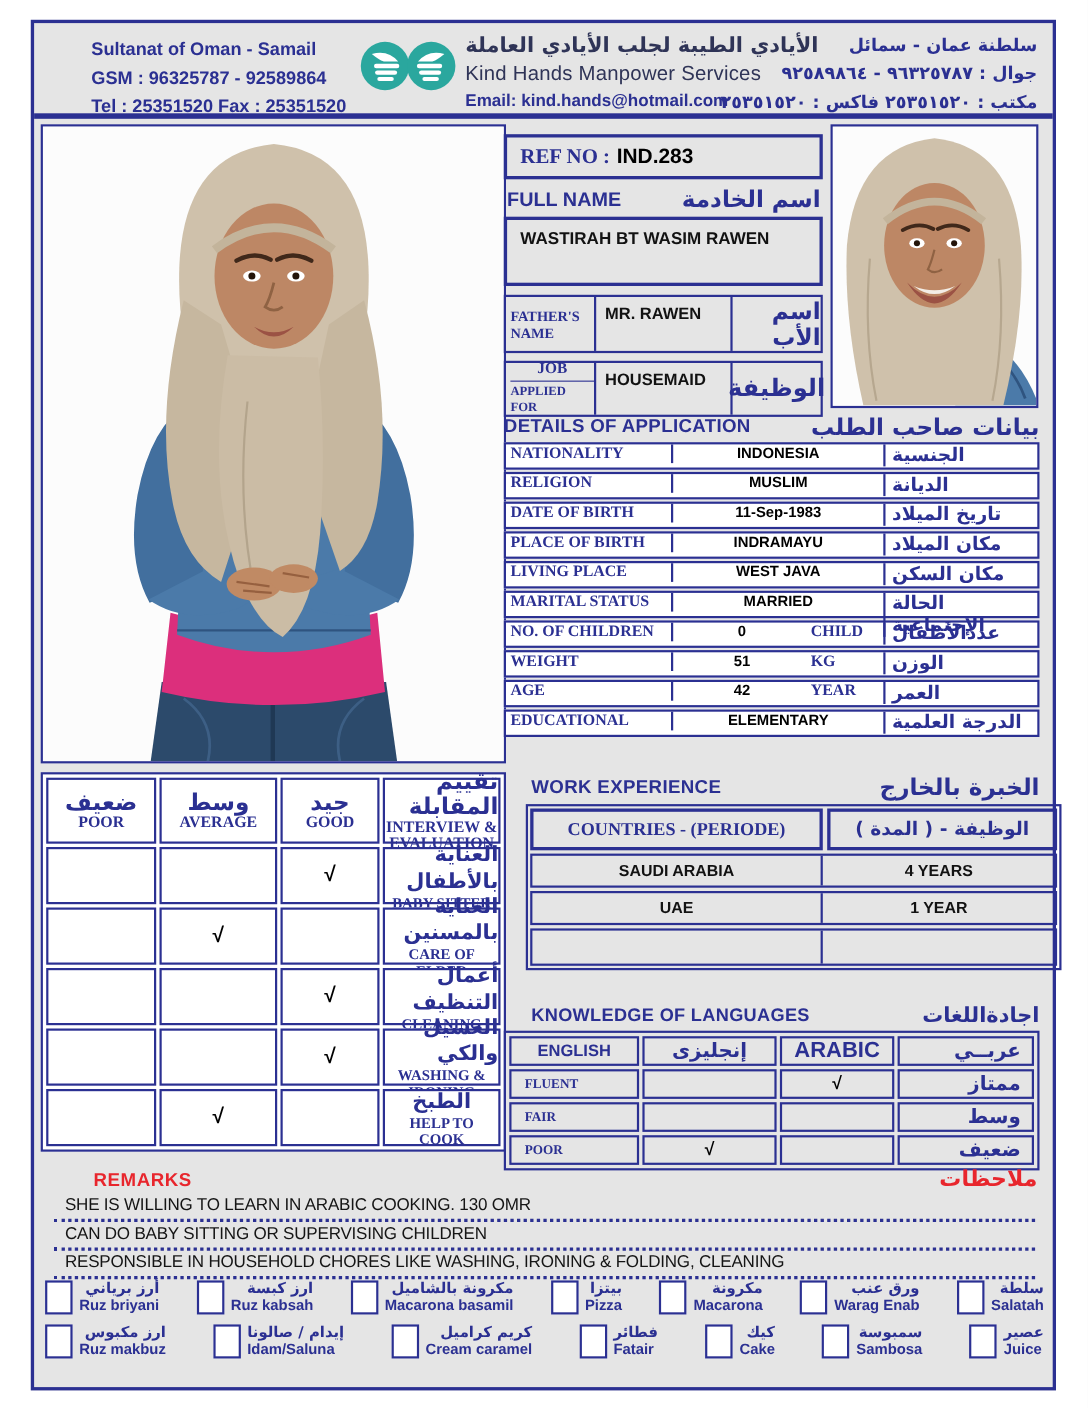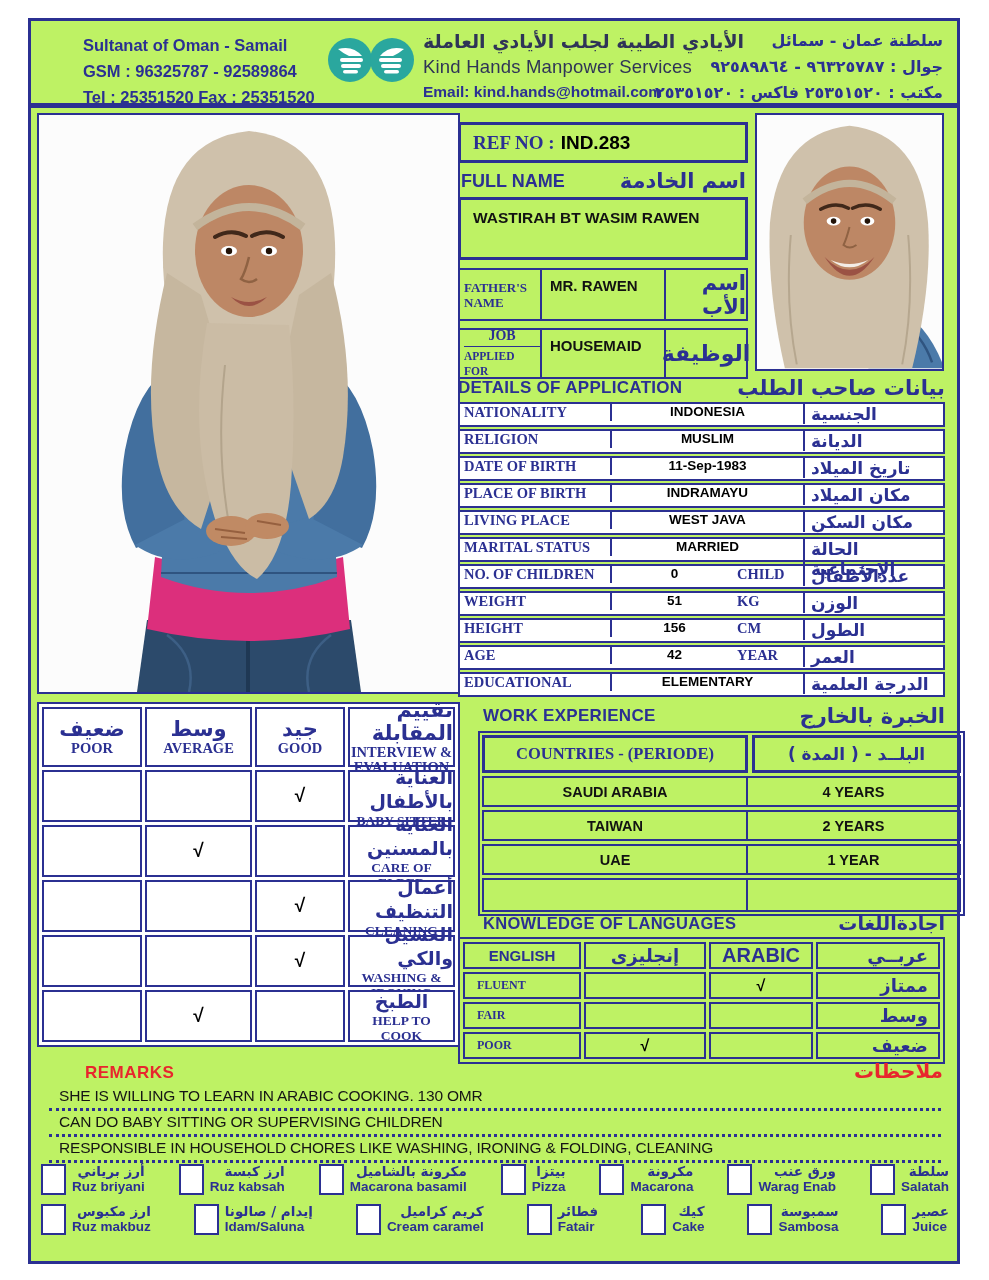--- a/index.html
+++ b/index.html
@@ -5,21 +5,21 @@
   :root{
     --navy:#2b3092; --navy-d:#262b85; --red:#e8262d; --teal:#2aa79e; --ink:#121212;
   }
   *{box-sizing:border-box;margin:0;padding:0}
   body{width:989px;height:1280px;position:relative;background:#fff;
        font-family:"Liberation Sans",sans-serif;color:var(--ink);overflow:hidden}
   .abs{position:absolute}
   .ar{direction:rtl;font-family:"DejaVu Sans",sans-serif}
 
   
-  #frame{left:28px;top:18px;width:932px;height:1246px;border:3px solid var(--navy);background:#bef264}
+  #frame{left:28px;top:18px;width:932px;height:1246px;border:3px solid var(--navy);background:#e5e5e5}
 
   
   #hdr{left:0;top:0;width:100%;height:87px;border-bottom:5px solid var(--navy)}
   .hl{left:52px;top:11px;font-weight:bold;font-size:16.5px;color:var(--navy);line-height:26px}
   .hlogo{left:296px;top:16px;display:flex}
   .hc{left:392px;top:8px;line-height:25px}
   .hc .a1{font-size:19px;font-weight:bold;color:#2f3457}
   .hc .a2{font-size:18.5px;color:#2f3457;letter-spacing:.2px}
   .hc .a3{font-size:15.5px;font-weight:bold;color:var(--navy)}
   .hr{right:14px;top:7px;text-align:right;font-weight:bold;font-size:16px;color:var(--navy);line-height:26px}
@@ -357,26 +357,20 @@
       <div class="dunit">CHILD</div>
       <div class="dar">عددالأطفال</div>
     </div>
     <div class="drow">
       <div class="dlabel">WEIGHT</div>
       <div class="dval">51</div>
       <div class="dunit">KG</div>
       <div class="dar">الوزن</div>
     </div>
     <div class="drow">
-      <div class="dlabel">HEIGHT</div>
-      <div class="dval">156</div>
-      <div class="dunit">CM</div>
-      <div class="dar">الطول</div>
-    </div>
-    <div class="drow">
       <div class="dlabel">AGE</div>
       <div class="dval">42</div>
       <div class="dunit">YEAR</div>
       <div class="dar">العمر</div>
     </div>
     <div class="drow">
       <div class="dlabel">EDUCATIONAL</div>
       <div class="dval">ELEMENTARY</div>
 
       <div class="dar">الدرجة العلمية</div>
@@ -384,29 +378,25 @@
   </div>
 
   <div class="abs sect-title" style="top:683px;padding-left:25px">
     <span class="t">WORK EXPERIENCE</span>
     <span class="a ar">الخبرة بالخارج</span>
   </div>
 
   <div class="abs" id="wtable">
     <div class="wh">
       <div class="c1">COUNTRIES - (PERIODE)</div>
-      <div class="c2">البلــد  -  ( المدة )</div>
+      <div class="c2">الوظيفة  -  ( المدة )</div>
     </div>
     <div class="wrow">
       <div class="c1">SAUDI ARABIA</div>
       <div class="c2">4 YEARS</div>
-    </div>
-    <div class="wrow">
-      <div class="c1">TAIWAN</div>
-      <div class="c2">2 YEARS</div>
     </div>
     <div class="wrow">
       <div class="c1">UAE</div>
       <div class="c2">1 YEAR</div>
     </div>
     <div class="wrow" style="height:34px">
       <div class="c1"></div>
       <div class="c2"></div>
     </div>
   </div>

